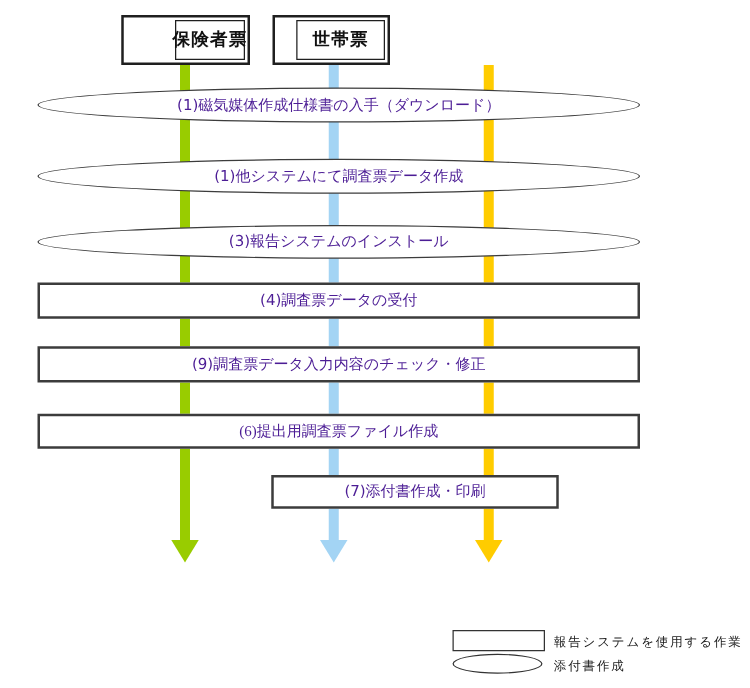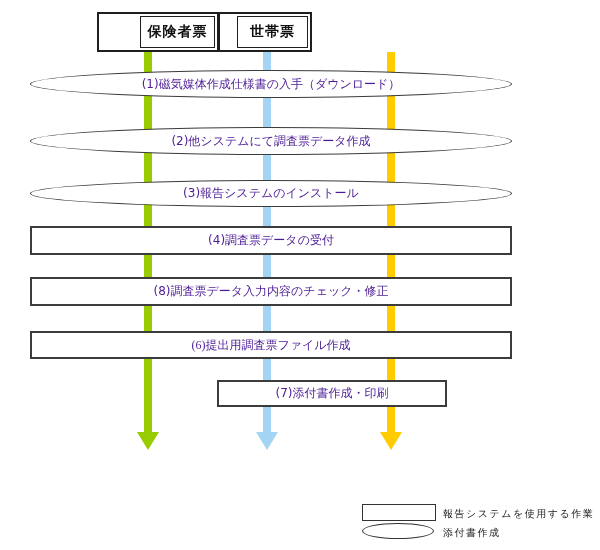--- a/index.html
+++ b/index.html
@@ -91,36 +91,36 @@
 
   <div class="arrow-shaft" style="left:144px; background:#99CC00;"></div>
   <div class="arrow-head" style="left:137px; border-top-color:#99CC00;"></div>
 
   <div class="arrow-shaft" style="left:263px; background:#A3D4F4;"></div>
   <div class="arrow-head" style="left:256px; border-top-color:#A3D4F4;"></div>
 
   <div class="arrow-shaft" style="left:387px; background:#FFCC00;"></div>
   <div class="arrow-head" style="left:380px; border-top-color:#FFCC00;"></div>
 
-  <div class="topbox" style="left:97px; width:122px;padding-left:41px;">
+  <div class="topbox" style="left:97px; width:103px;padding-left:41px;">
     <div class="topbox-inner">保険者票</div>
   </div>
   <div class="topbox" style="left:218px; width:94px;padding-left:17px;">
     <div class="topbox-inner">世帯票</div>
   </div>
 
   <div class="shape ellipse w-full" style="top:70px; height:28px;">(1)磁気媒体作成仕様書の入手（ダウンロード）</div>
 
-  <div class="shape ellipse w-full" style="top:127px; height:28px;">(2)他システムにて調査票データ作成</div>
+  <div class="shape ellipse w-full" style="top:127px; height:28px;">(1)他システムにて調査票データ作成</div>
 
   <div class="shape ellipse w-full" style="top:180px; height:27px;">(3)報告システムのインストール</div>
 
   <div class="shape rect w-full" style="top:226px; height:29px;">(4)調査票データの受付</div>
 
-  <div class="shape rect w-full" style="top:277px; height:29px;">(8)調査票データ入力内容のチェック・修正</div>
+  <div class="shape rect w-full" style="top:277px; height:29px;">(9)調査票データ入力内容のチェック・修正</div>
 
   <div class="shape rect w-full" style="top:331px; height:28px;font-family:Liberation Serif, serif;">(6)提出用調査票ファイル作成</div>
 
   <div class="shape rect" style="left:217px; top:380px; width:230px; height:27px;">(7)添付書作成・印刷</div>
 
 
   <div class="legend-shape" style="left:362px; top:504px; width:74px; height:17px; border:1px solid #333333;"></div>
   <div class="legend-label" style="left:443px; top:507px;">報告システムを使用する作業</div>
 
   <div class="legend-shape" style="left:362px; top:523px; width:72px; height:16px; border:1px solid #333333; border-radius:50%;"></div>

